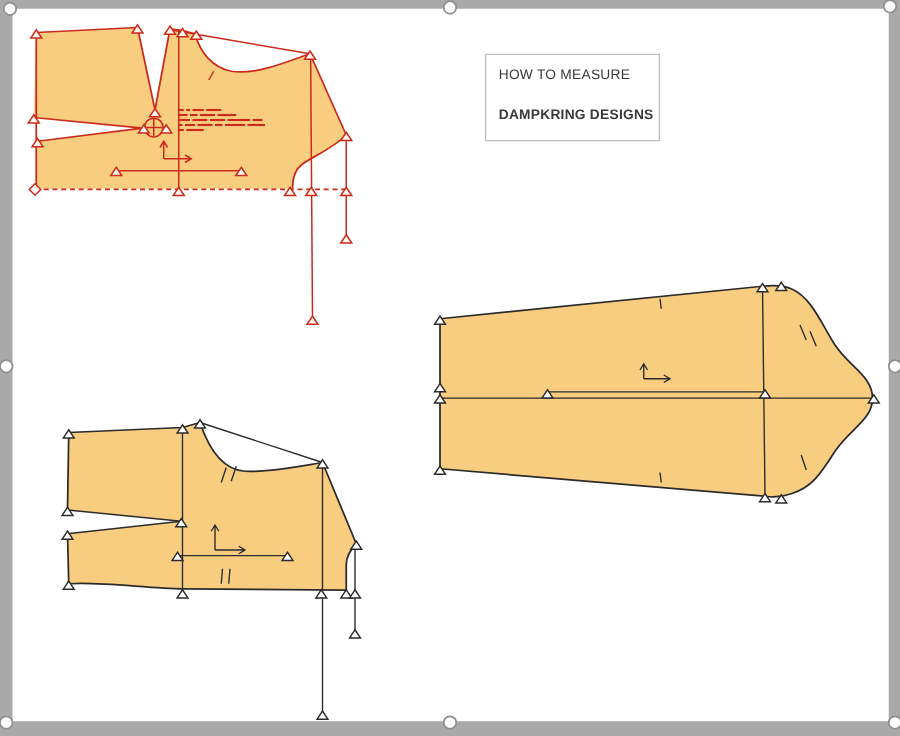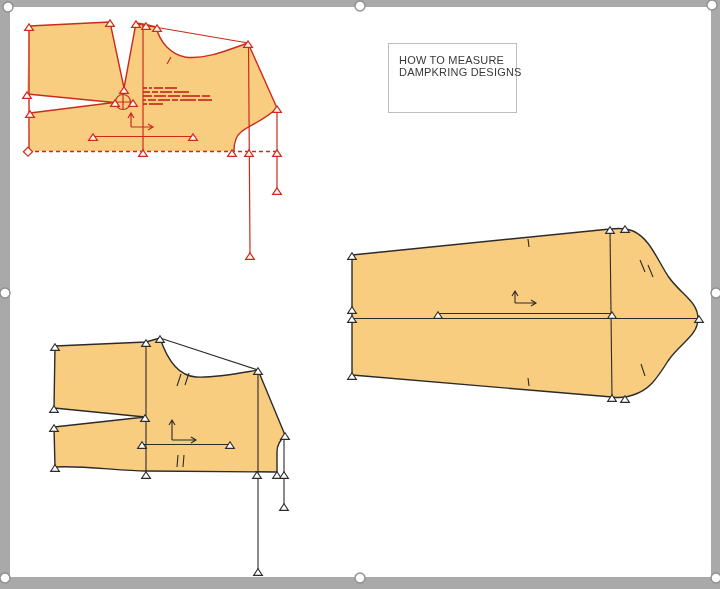--- a/index.html
+++ b/index.html
@@ -15,26 +15,26 @@
   .red-line{stroke:var(--red,#cc2b1c);fill:none;stroke-width:1.4;stroke-linejoin:round;}
   .red-thin{stroke:var(--red,#cc2b1c);fill:none;stroke-width:1.2;}
   .red-dash{stroke:var(--red,#cc2b1c);fill:none;stroke-width:1.3;stroke-dasharray:4 3;}
   .blk-fill{fill:var(--fill,#f9cd80);stroke:var(--black,#2b2b2b);stroke-width:1.4;stroke-linejoin:round;}
   .blk-thin{stroke:var(--black,#2b2b2b);fill:none;stroke-width:1.1;}
   .tri-r{stroke:var(--red,#cc2b1c);fill:#fff8f0;stroke-width:1.2;}
   .tri-b{stroke:var(--black,#2b2b2b);fill:#ffffff;stroke-width:1.1;}
   .dia-r{stroke:var(--red,#cc2b1c);fill:#fff8f0;stroke-width:1.2;}
   .txtdash{stroke:var(--red,#cc2b1c);stroke-width:1.7;}
 
-  .label-box{position:absolute;left:388px;top:43px;width:129px;height:70px;
+  .label-box{position:absolute;left:388px;top:43px;width:140px;height:70px;
     background:#ffffff;border:1px solid var(--boxborder,#bdbdbd);box-sizing:border-box;
     padding:10px 0 0 10px;}
   .label-box .ln{display:block;font-size:11px;letter-spacing:.2px;
     color:var(--text,#3a3a3a);white-space:nowrap;}
-  .label-box .ln2{}
+  .label-box .ln2{margin-top:20px;font-weight:bold;}
 </style>
 </head>
 <body>
 
 <div class="stage">
 <svg width="720" height="589" viewBox="0 0 720 589">
 
   <rect class="frame" x="0" y="0" width="720" height="589"></rect>
 
   <rect class="page" x="10" y="7" width="701" height="570"></rect>

